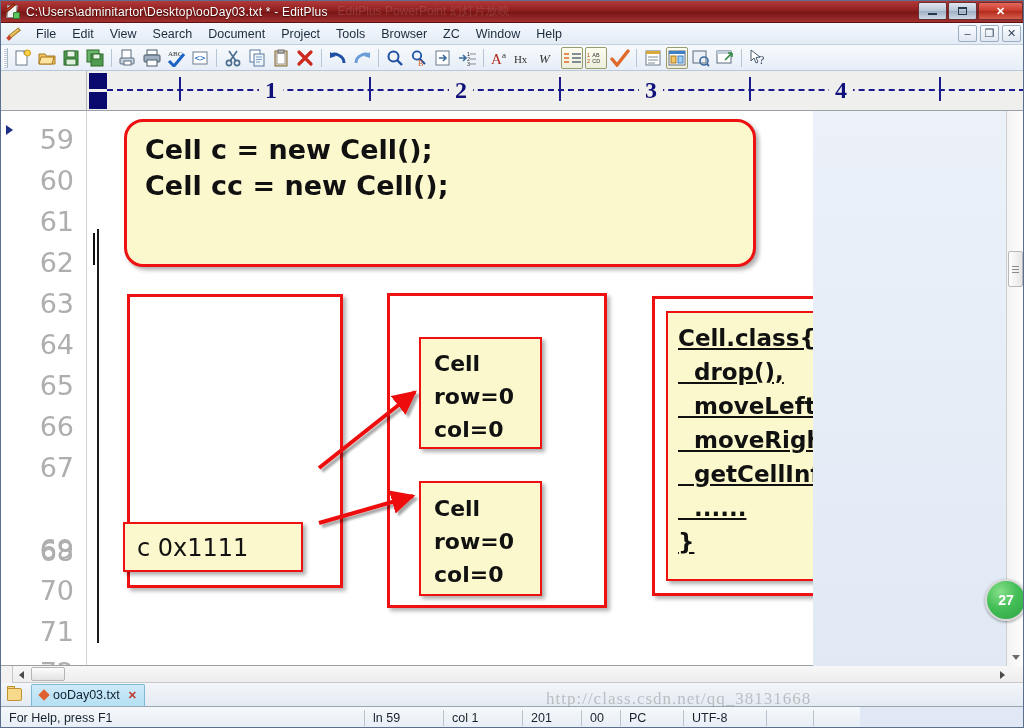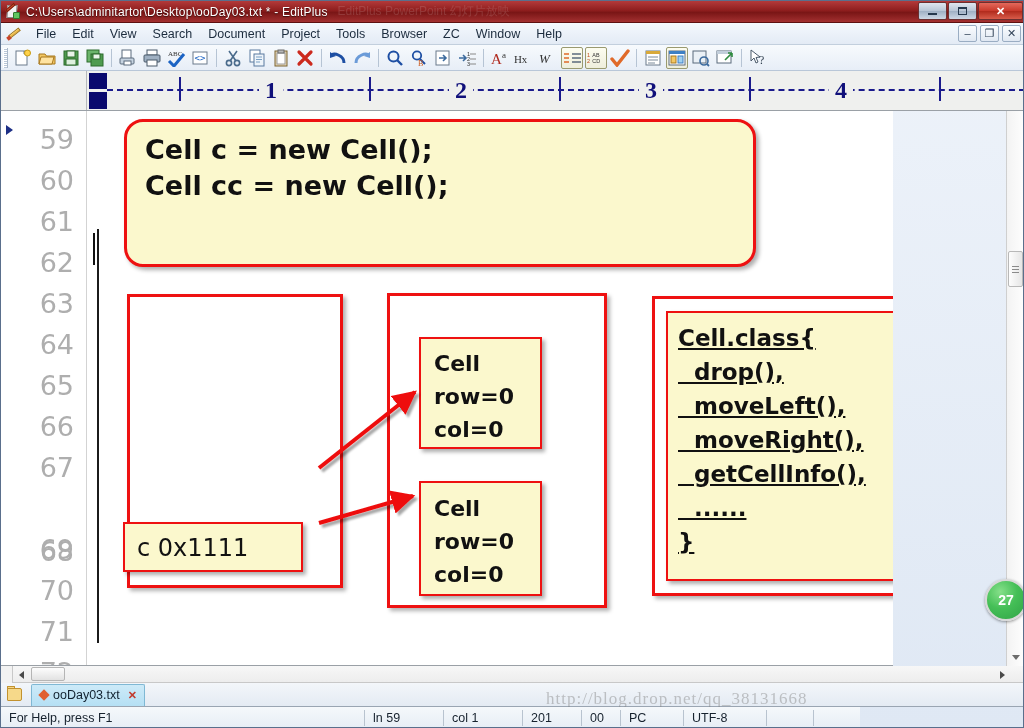--- a/index.html
+++ b/index.html
@@ -117,21 +117,21 @@
   }
   #ruler .tick { position:absolute; top:6px; width:2px; height:24px; background:#1a1a8c; }
   #ruler .num {
     position:absolute; top:2px; font-size:24px; font-weight:bold; color:#10107a;
     font-family:"Liberation Serif", serif; line-height:34px;
     background:#eff0ee; padding:0 6px;
   }
 
   
   #editor {
-    position:absolute; left:0; top:110px; width:892px; height:555px;
+    position:absolute; left:0; top:110px; width:812px; height:555px;
     background:#ffffff; border-bottom:1px solid #9aa0a6;
     overflow:hidden;
   }
   #gutter {
     position:absolute;left:0;top:0;width:86px;height:555px;background:#ffffff;
     border-right:1px solid #d3d3d3;
   }
   #gutter .marker { position:absolute; left:5px; top:14px; width:0;height:0;
     border-left:7px solid #1d2f86; border-top:5px solid transparent; border-bottom:5px solid transparent;}
   .lnum {
@@ -617,21 +617,21 @@
       <div class="f2"></div>
         <div class="f1"></div>
     </div>
     <div class="tab">
       <span class="dot"></span>
       <span>ooDay03.txt</span>
       <span class="xm">✕</span>
     </div>
   </div>
 
-  <div id="watermark">http://blog.drop.net/qq_38131668</div>
+  <div id="watermark">http://class.csdn.net/qq_38131668</div>
 
   <div id="statusbar">
     <div class="cell" id="status-help">For Help, press F1</div>
     <div style="flex:1 1 auto"></div>
     <div class="sep"></div>
     <div class="cell" style="width:78px">ln 59</div>
     <div class="sep"></div>
     <div class="cell" style="width:78px">col 1</div>
     <div class="sep"></div>
     <div class="cell" style="width:58px">201</div>

